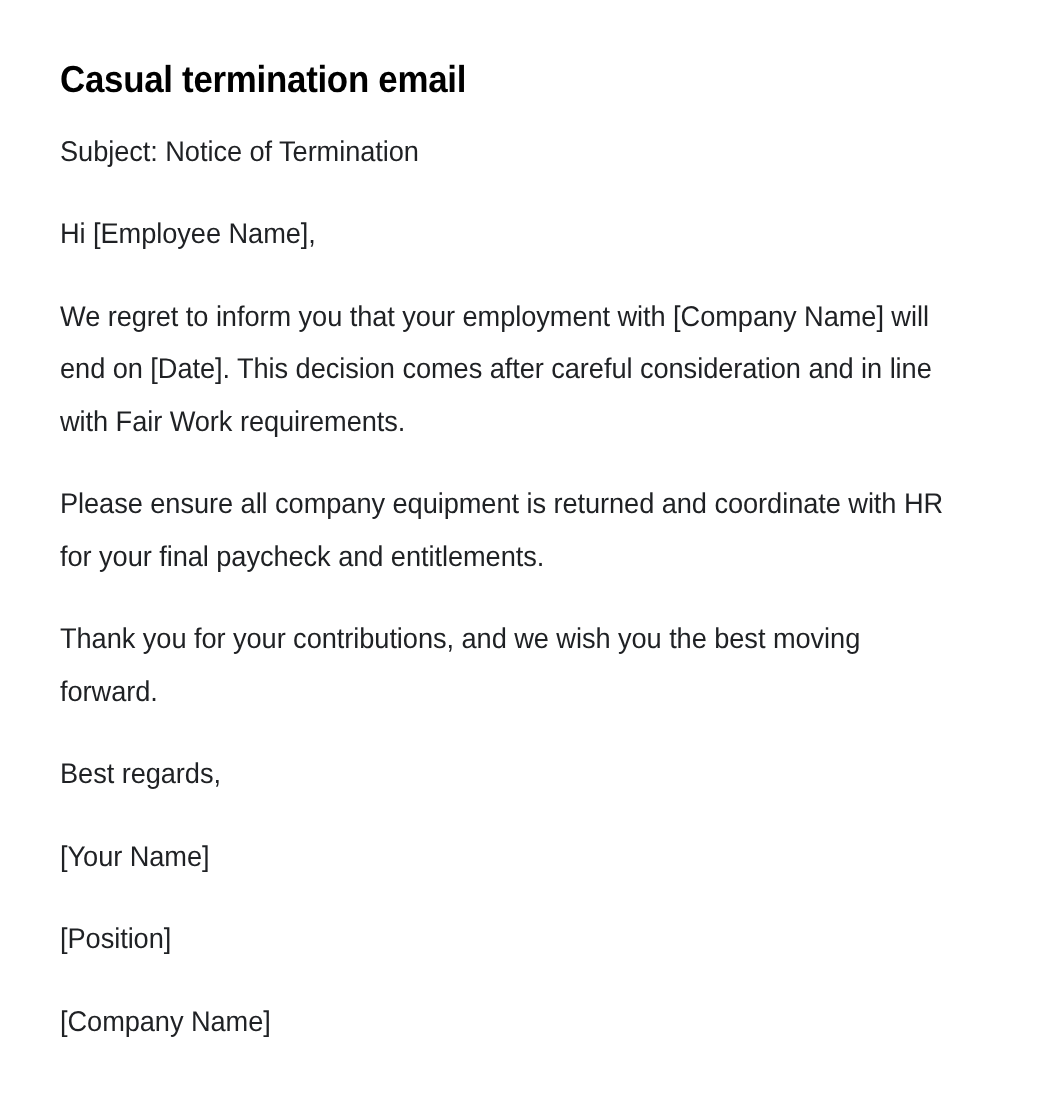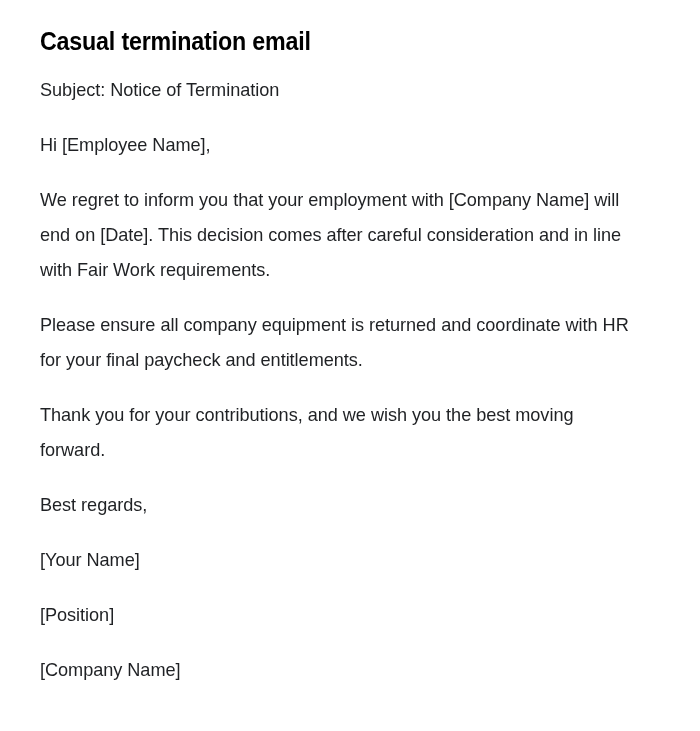--- a/index.html
+++ b/index.html
@@ -19,21 +19,21 @@
     box-sizing: border-box;
     width: 700px;
     height: 731px;
     background: #ffffff;
     padding: 0;
     position: relative;
   }
   .doc {
     position: absolute;
     left: 40px;
-    top: 0;
+    top: 12px;
     width: 592px;
   }
   .doc-title {
     font-size: 25px;
     font-weight: 700;
     color: #000000;
     letter-spacing: -0.2px;
     line-height: 30px;
     margin: 0;
     padding-top: 26px;

